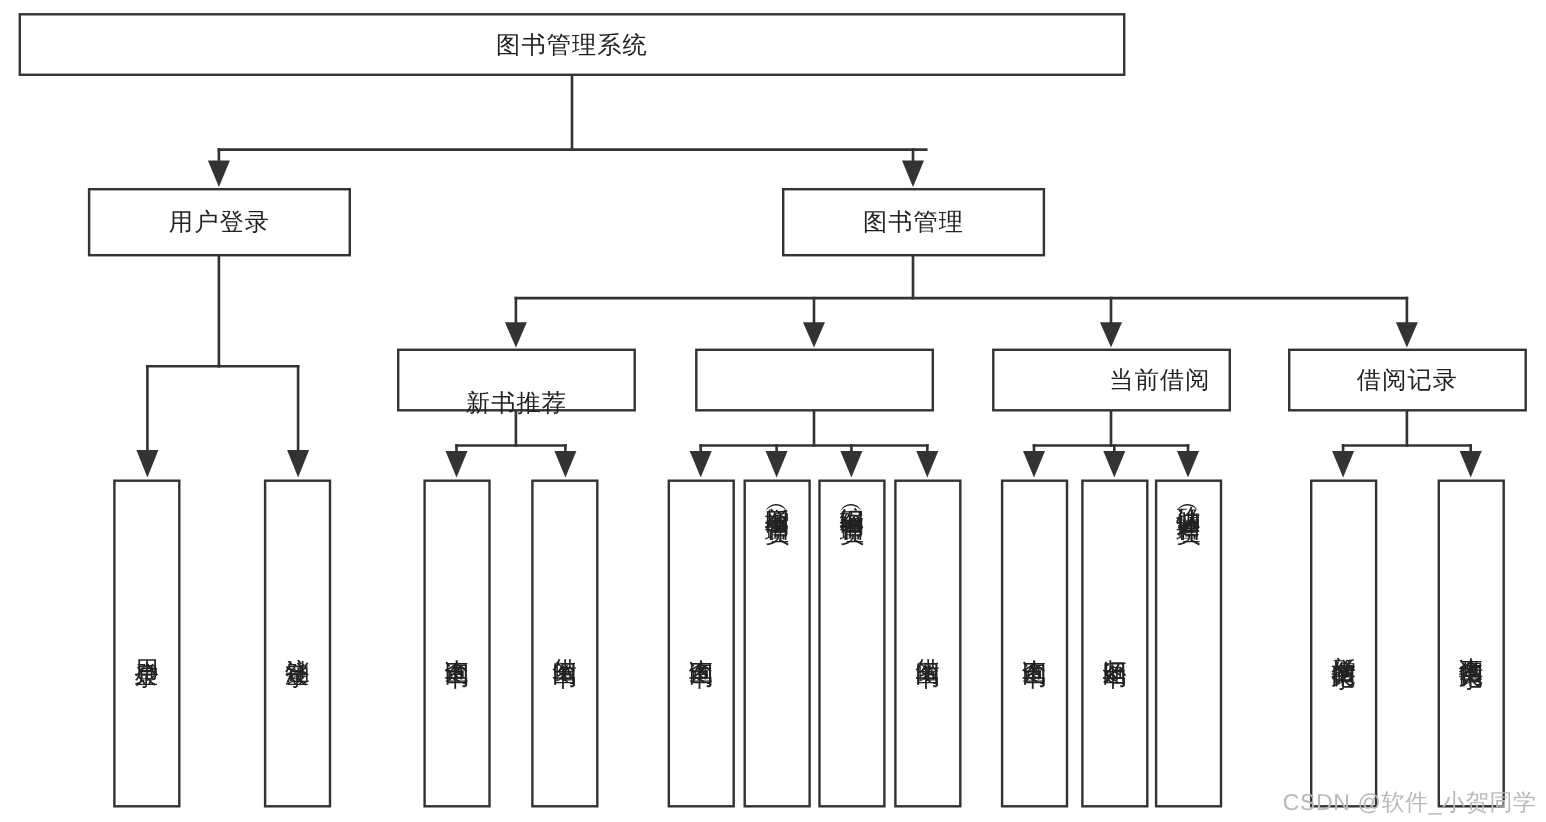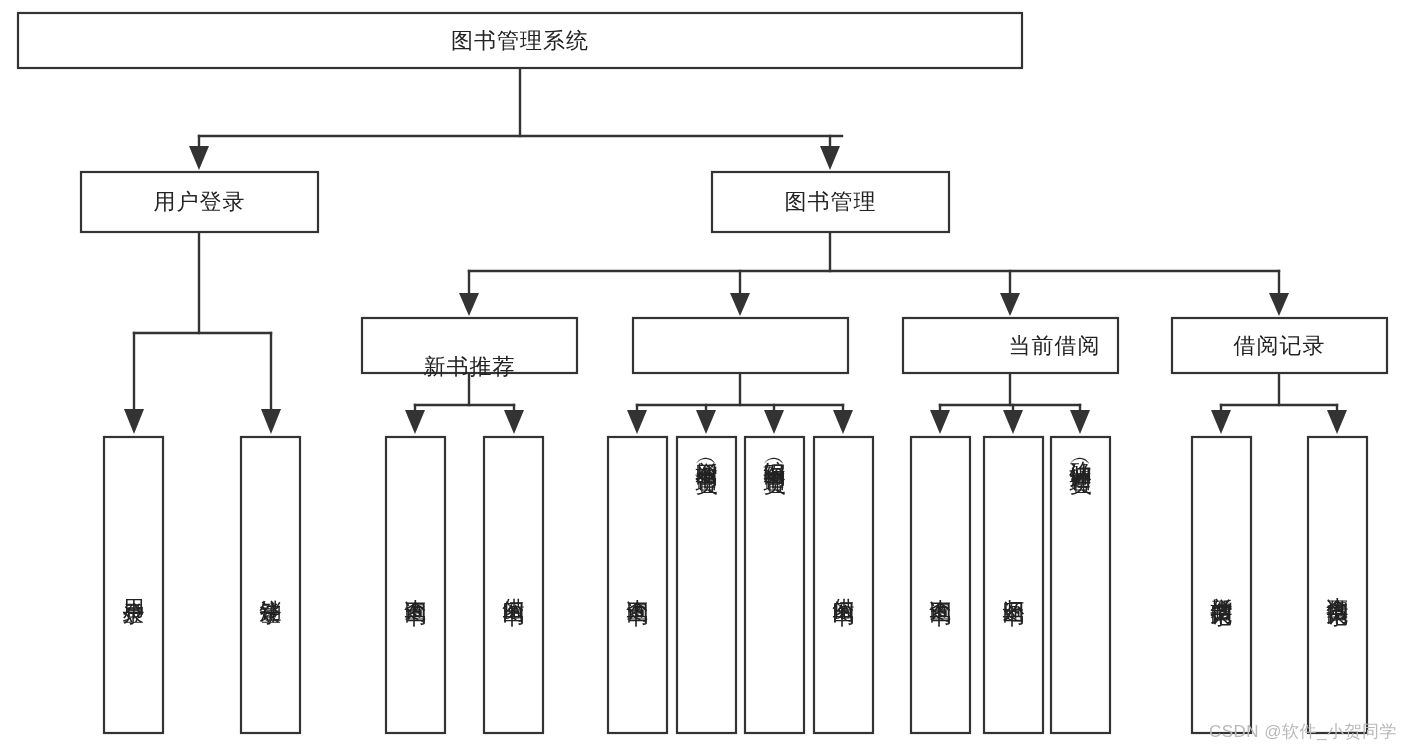--- a/index.html
+++ b/index.html
@@ -39,21 +39,21 @@
   }
   .arrow-head {
     fill: #333333;
     stroke: none;
   }
   .watermark {
     position: absolute;
     right: 8px;
     bottom: 4px;
     font-family: "Liberation Sans", "DejaVu Sans", sans-serif;
-    font-size: 17px;
+    font-size: 21px;
     color: #b9b9b9;
     white-space: nowrap;
     letter-spacing: 0.5px;
   }
   .vlabel-wrap {
     position: absolute;
     display: flex;
     flex-direction: column;
     align-items: center;
     justify-content: center;

